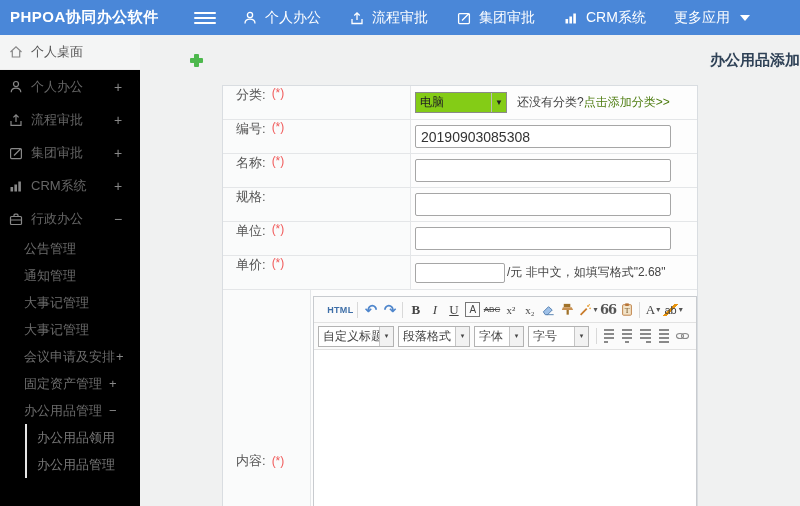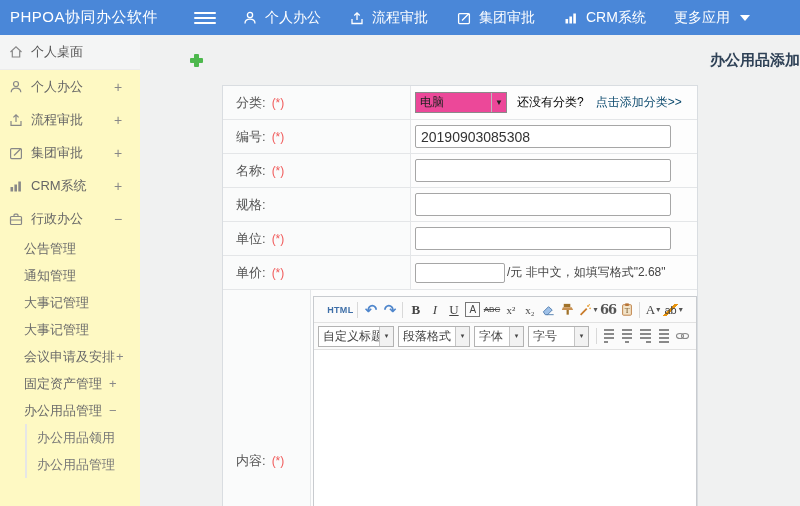--- a/index.html
+++ b/index.html
@@ -1,33 +1,33 @@
 <!DOCTYPE html>
 <html><head>
 <meta charset="utf-8">
 <style>
   * { margin:0; padding:0; box-sizing:border-box; }
   html,body { width:800px; height:506px; overflow:hidden; }
   body { font-family:"Liberation Sans","DejaVu Sans",sans-serif; background:#fff; }
 
   
   .topbar { height:35px; background:#4a87d8; display:flex; align-items:center; color:#fff; }
-  .logo { width:178px; font-size:15px; font-weight:normal; padding-left:10px; letter-spacing:.5px; white-space:nowrap; }
+  .logo { width:178px; font-size:15px; font-weight:bold; padding-left:10px; letter-spacing:.5px; white-space:nowrap; }
   .hamburger { width:22px; margin-left:16px; cursor:pointer; }
   .hamburger div { height:2px; background:#fff; margin:3px 0; border-radius:1px; }
   .topnav { display:flex; align-items:center; margin-left:26px; }
   .nav-item { display:flex; align-items:center; margin-right:28px; font-size:14px; cursor:pointer; white-space:nowrap; }
   .nav-item .ticon { width:16px; height:16px; margin-right:7px; display:flex; align-items:center; }
   .caret-down { width:0; height:0; border-left:5px solid transparent; border-right:5px solid transparent; border-top:6px solid #fff; margin-left:10px; }
 
   
   .shell { display:flex; height:471px; }
 
   
-  .sidebar { width:140px; background:#fef9c3; flex-shrink:0; font-size:13px; color:#666; overflow:hidden; }
+  .sidebar { width:140px; background:#000000; flex-shrink:0; font-size:13px; color:#666; overflow:hidden; }
   .side-item { height:33px; display:flex; align-items:center; padding-left:8px; position:relative; cursor:pointer; white-space:nowrap; }
   .side-item.first { height:35px; background:#f4f5f5; border-bottom:1px solid #ececec; color:#555; }
   .side-item .sicon { width:16px; height:16px; margin-right:7px; display:flex; align-items:center; }
   .expand { position:absolute; left:114px; color:#888; font-size:14px; }
   .sub-item { height:27px; display:flex; align-items:center; padding-left:24px; cursor:pointer; color:#6b6b6b; white-space:nowrap; }
   .sub-item .expand2 { margin-left:7px; color:#888; }
   .sub-item .expand2.tight { margin-left:1px; }
   .subsub-group { margin-left:25px; border-left:2px solid #e6e6e6; }
   .subsub-item { height:27px; display:flex; align-items:center; padding-left:10px; cursor:pointer; color:#777; white-space:nowrap; }
 
@@ -35,30 +35,30 @@
   .main { flex:1; background:#f0f1f1; overflow:hidden; }
   .page-head { display:flex; align-items:center; margin:14px 0 0 50px; height:22px;justify-content:space-between; }
   .plus-icon { width:13px; height:13px; position:relative; margin-right:8px; }
   .plus-icon::before { content:""; position:absolute; left:0; top:4px; width:13px; height:5px; background:#4db84d; border-radius:1px; }
   .plus-icon::after { content:""; position:absolute; left:4px; top:0; width:5px; height:13px; background:#4db84d; border-radius:1px; }
   .page-title { font-size:15px; font-weight:bold; color:#2e4156; }
 
   
   .form-table { margin:14px 0 0 82px; width:476px; border:1px solid #d9dde1; border-bottom:none; background:#fdfdfd; }
   .frow { display:flex; height:34px; border-bottom:1px solid #e4e6e8; }
-  .lcell { width:188px; background:#fafbfb; border-right:1px solid #e4e6e8; display:flex; align-items:center; padding-left:13px; color:#555; font-size:13px; }
+  .lcell { width:188px; background:#fafbfb; border-right:1px solid #e4e6e8; display:flex; align-items:flex-start; padding-left:13px; color:#555; font-size:13px; }
   .req { color:#f05a5a; margin-left:6px; font-size:12px; }
   .vcell { flex:1; display:flex; align-items:center; padding-left:4px; font-size:12px; color:#333; }
   .text-input { width:256px; height:23px; border:1px solid #a6a6a6; border-radius:2px; font-size:14px; padding:0 5px; color:#333; background:#fff; font-family:"Liberation Sans","DejaVu Sans",sans-serif; }
   .small-input { width:90px; height:20px; font-size:12px; }
-  .fakeselect { width:92px; height:21px; border:1px solid #8a8a8a; background:#ec4899; display:flex; align-items:center; cursor:pointer; }
+  .fakeselect { width:92px; height:21px; border:1px solid #8a8a8a; background:#84cc16; display:flex; align-items:center; cursor:pointer; }
   .fakeselect .seltxt { flex:1; padding-left:4px; font-size:12px; color:#222; }
   .fakeselect .selarr { width:15px; height:100%; border-left:1px solid #bbb; display:flex; align-items:center; justify-content:center; font-size:8px; color:#222; }
-  .hint { margin-left:10px; color:#000000; }
-  .cat-link { color:#0c4a6e; margin-left:12px; cursor:pointer; }
+  .hint { margin-left:10px; color:#404040; }
+  .cat-link { color:#4d7c0f; margin-left:0; cursor:pointer; }
   .price-suffix { margin-left:2px; color:#444; }
 
   
   .frow.content-row { height:342px; }
   .content-row .lcell { align-items:center; }
   .content-row .vcell { align-items:flex-start; padding:6px 0 0 2px; position:relative; }
   .editor { width:384px; height:330px; background:#fff; border:1px solid #c8cbcf; position:relative; z-index:2; }
   .tb { display:flex; align-items:center; background:#fbfbfb; border-bottom:1px solid #e2e2e2; padding:0 4px; }
   .tb1 { height:26px;justify-content:center; }
   .tb2 { height:27px; }

